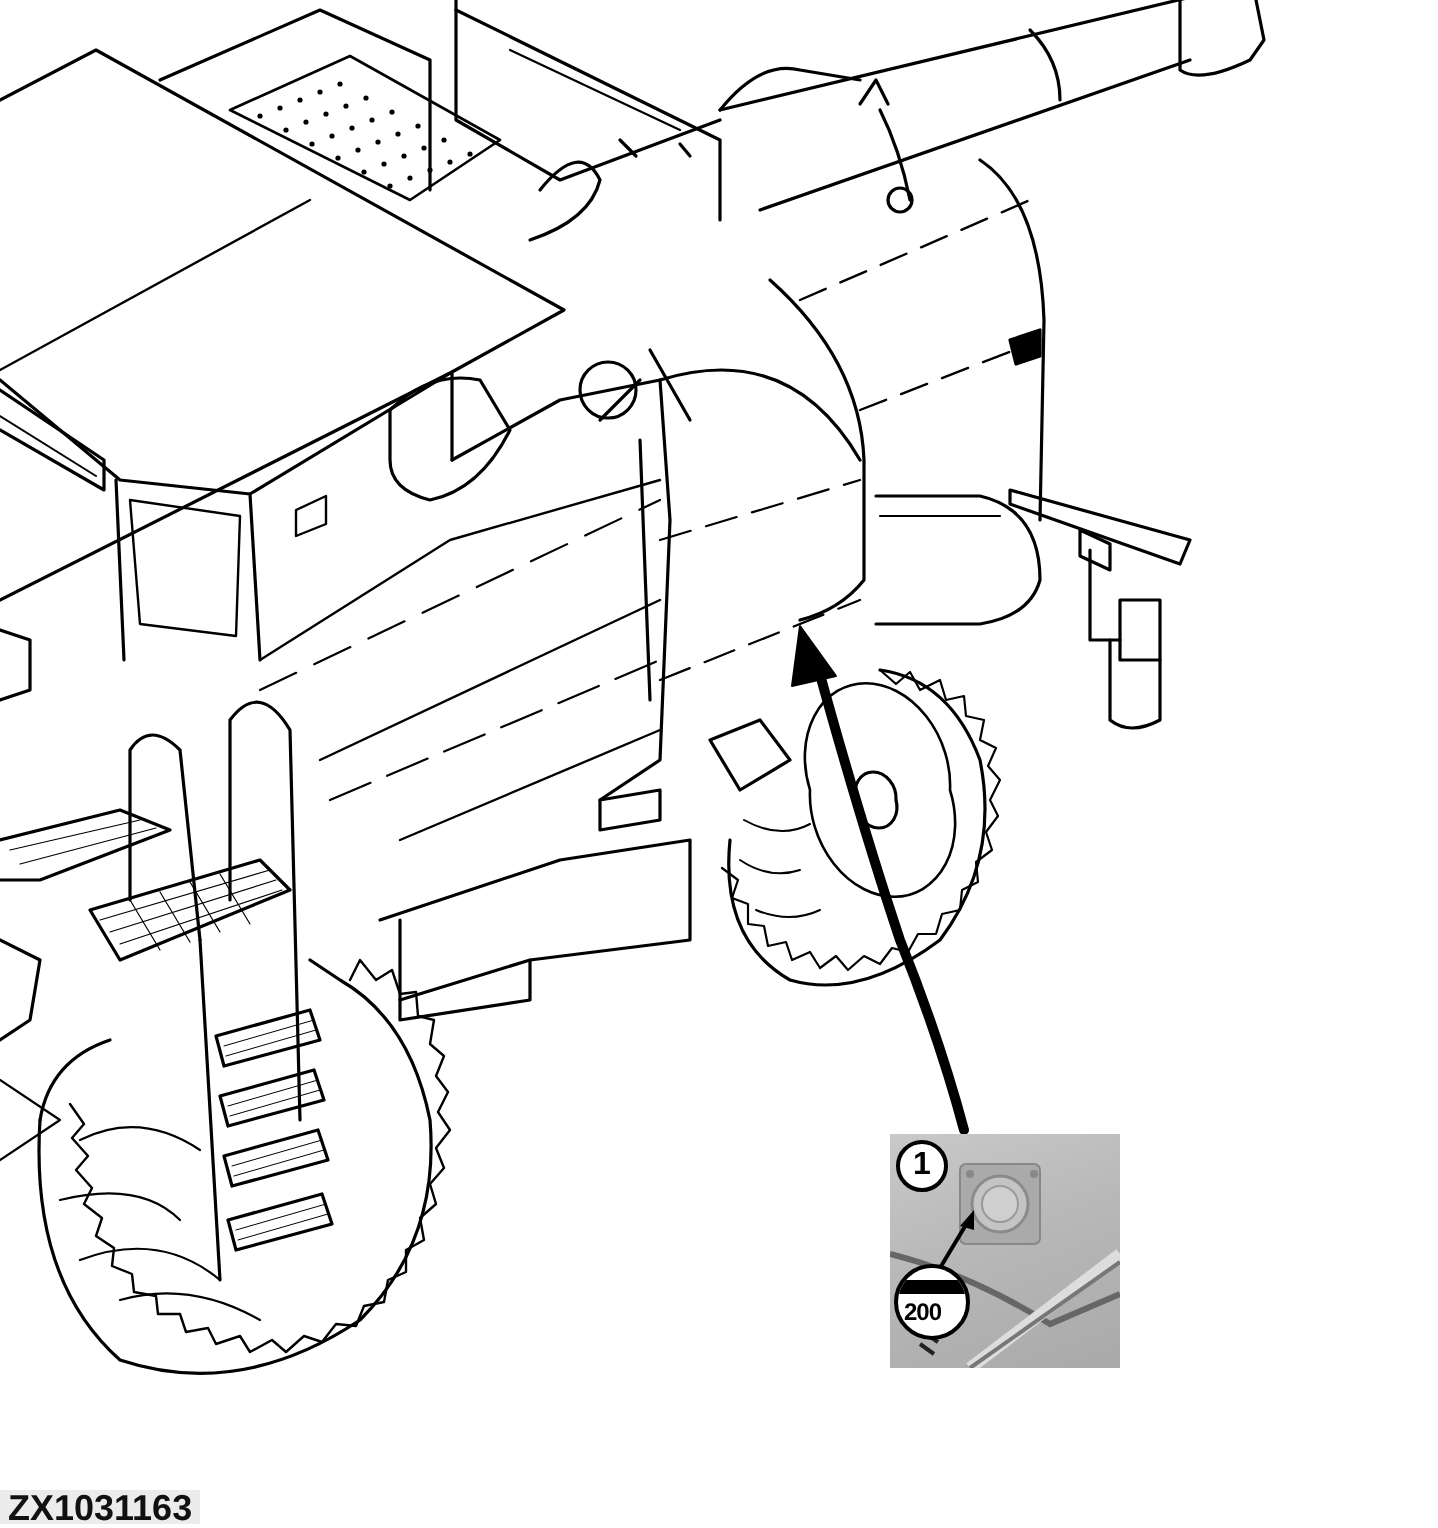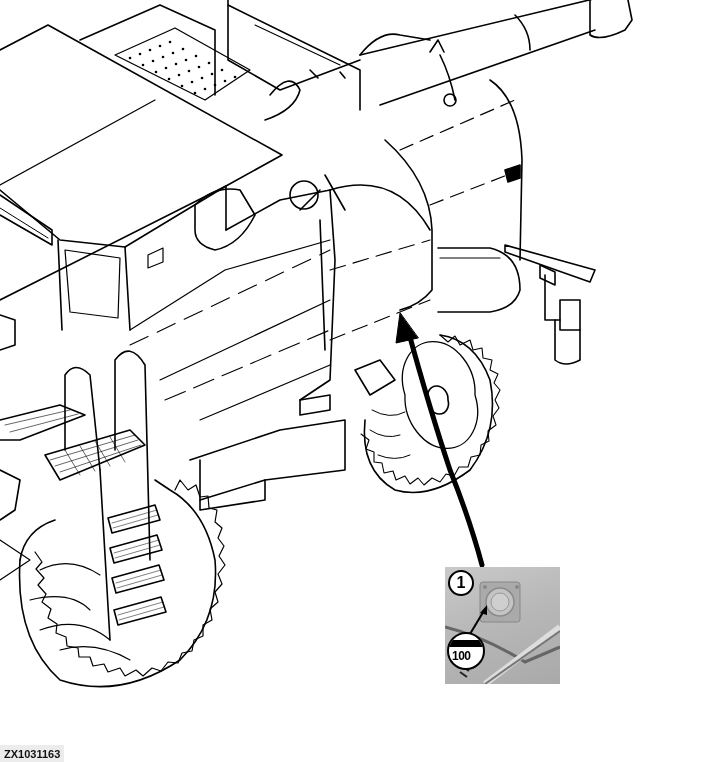--- a/index.html
+++ b/index.html
@@ -5,21 +5,21 @@
   html, body { margin: 0; padding: 0; background: #ffffff; }
   body { width: 719px; height: 764px; position: relative; overflow: hidden; font-family: "Liberation Sans", sans-serif; }
   #figure { position: absolute; left: 0; top: 0; width: 719px; height: 764px; }
   #figure svg { position: absolute; left: 0; top: 0; }
   .inset { position: absolute; left: 445px; top: 567px; width: 115px; height: 117px; background: linear-gradient(160deg, #c9c9c9 0%, #b8b8b8 45%, #a9a9a9 100%); overflow: hidden; }
   .inset svg { position: absolute; left: 0; top: 0; }
   .callout-num { position: absolute; left: 3px; top: 3px; width: 22px; height: 22px; border: 2px solid #000; border-radius: 50%; background: #fff; font-weight: bold; font-size: 16px; line-height: 22px; text-align: center; color: #000; }
   .hours-badge { position: absolute; left: 2px; top: 65px; width: 34px; height: 34px; border: 2px solid #000; border-radius: 50%; background: #fff; overflow: hidden; }
   .hours-badge .bar { position: absolute; left: 0; top: 6px; width: 100%; height: 7px; background: #000; }
   .hours-badge .txt { position: absolute; left: 3px; top: 15px; font-weight: bold; font-size: 12px; color: #000; letter-spacing: -0.5px; }
-  .fig-id { position: absolute; left: 0; top: 745px; height: 17px; padding: 0 4px; background: #ececec; font-weight: bold; font-size: 11px; line-height: 18px; color: #111; }
+  .fig-id { position: absolute; left: 0; top: 745px; height: 17px; padding: 0 4px; background: #ececec; font-weight: bold; font-size: 18px; line-height: 18px; color: #111; }
 </style>
 </head>
 <body>
 
 <div id="figure">
   <svg width="719" height="764" viewBox="0 0 719 764" fill="none" stroke="#000" stroke-width="1.6" stroke-linejoin="round" stroke-linecap="round">
 
     <path d="M0 50 L48 25 L282 155 L226 186 L0 300"></path>
     <path d="M0 185 L155 100" stroke-width="1.2"></path>
 
@@ -171,18 +171,18 @@
       <circle cx="55" cy="35" r="9" fill="#cfcfcf" stroke="#999" stroke-width="1"></circle>
       <circle cx="40" cy="20" r="2" fill="#888"></circle>
         <circle cx="72" cy="20" r="2" fill="#888"></circle>
       <path d="M22 72 L40 42" stroke="#000" stroke-width="2"></path>
       <path d="M42 38 L35 46 L42 48 Z" fill="#000"></path>
       <path d="M15 105 L22 110 M18 100 L24 104" stroke="#222" stroke-width="2"></path>
     </svg>
     <div class="callout-num">1</div>
     <div class="hours-badge">
       <div class="bar"></div>
-      <div class="txt">100</div>
+      <div class="txt">200</div>
     </div>
   </div>
 
   <div class="fig-id">ZX1031163</div>
 </div>
 
 </body></html>

